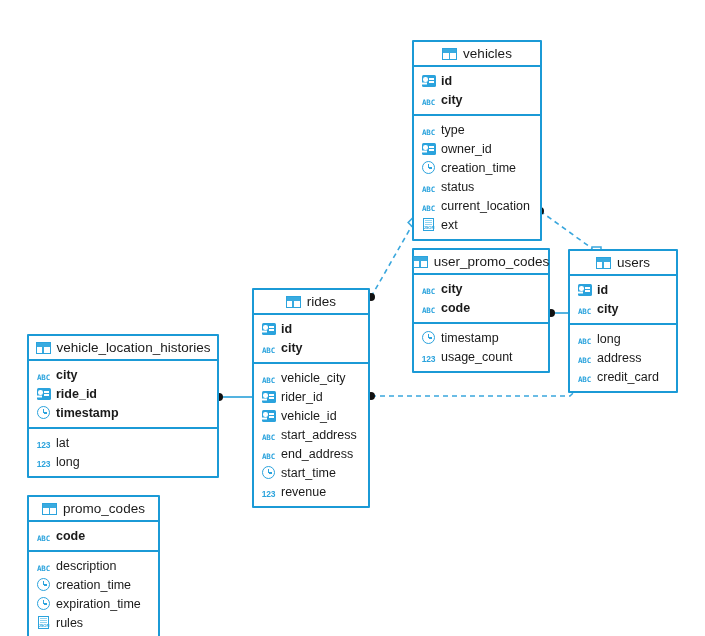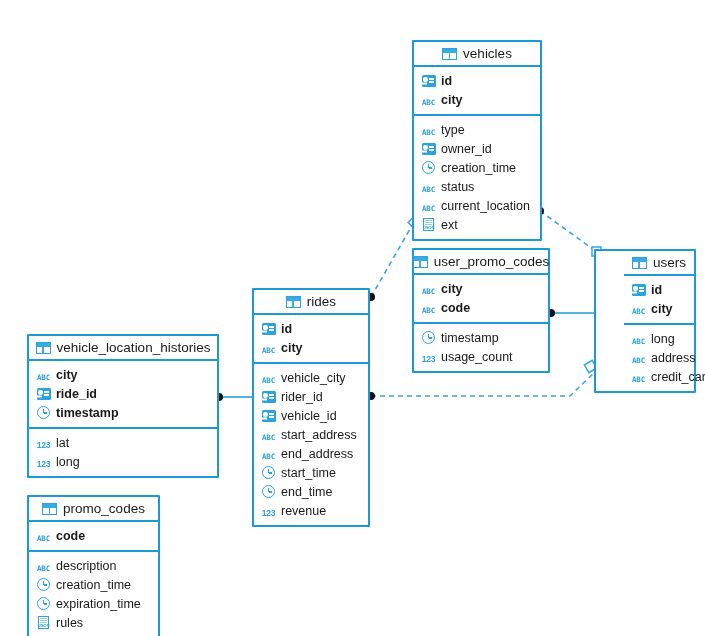--- a/index.html
+++ b/index.html
@@ -251,21 +251,21 @@
           <span>timestamp</span>
         </div>
         <div class="col-row">
           <span class="ico">
             <span class="ico-num">123</span>
           </span>
           <span>usage_count</span>
         </div>
       </div>
     </div>
-    <div class="table-box" style="left: 594px; top: 249px; width: 102px; padding-left: 28px;">
+    <div class="table-box" style="left: 568px; top: 249px; width: 110px;">
       <div class="tbl-header">
         <span class="ico">
           <span class="ico-table"></span>
         </span>
         <span>users</span>
       </div>
       <div class="tbl-section">
         <div class="col-row pk">
           <span class="ico">
             <span class="ico-key"></span>
@@ -353,26 +353,20 @@
           <span>end_address</span>
         </div>
         <div class="col-row">
           <span class="ico">
             <span class="ico-clock"></span>
           </span>
           <span>start_time</span>
         </div>
         <div class="col-row">
           <span class="ico">
-            <span class="ico-clock"></span>
-          </span>
-          <span>end_time</span>
-        </div>
-        <div class="col-row">
-          <span class="ico">
             <span class="ico-num">123</span>
           </span>
           <span>revenue</span>
         </div>
       </div>
     </div>
     <div class="table-box" style="left: 27px; top: 334px; width: 192px;">
       <div class="tbl-header">
         <span class="ico">
           <span class="ico-table"></span>

